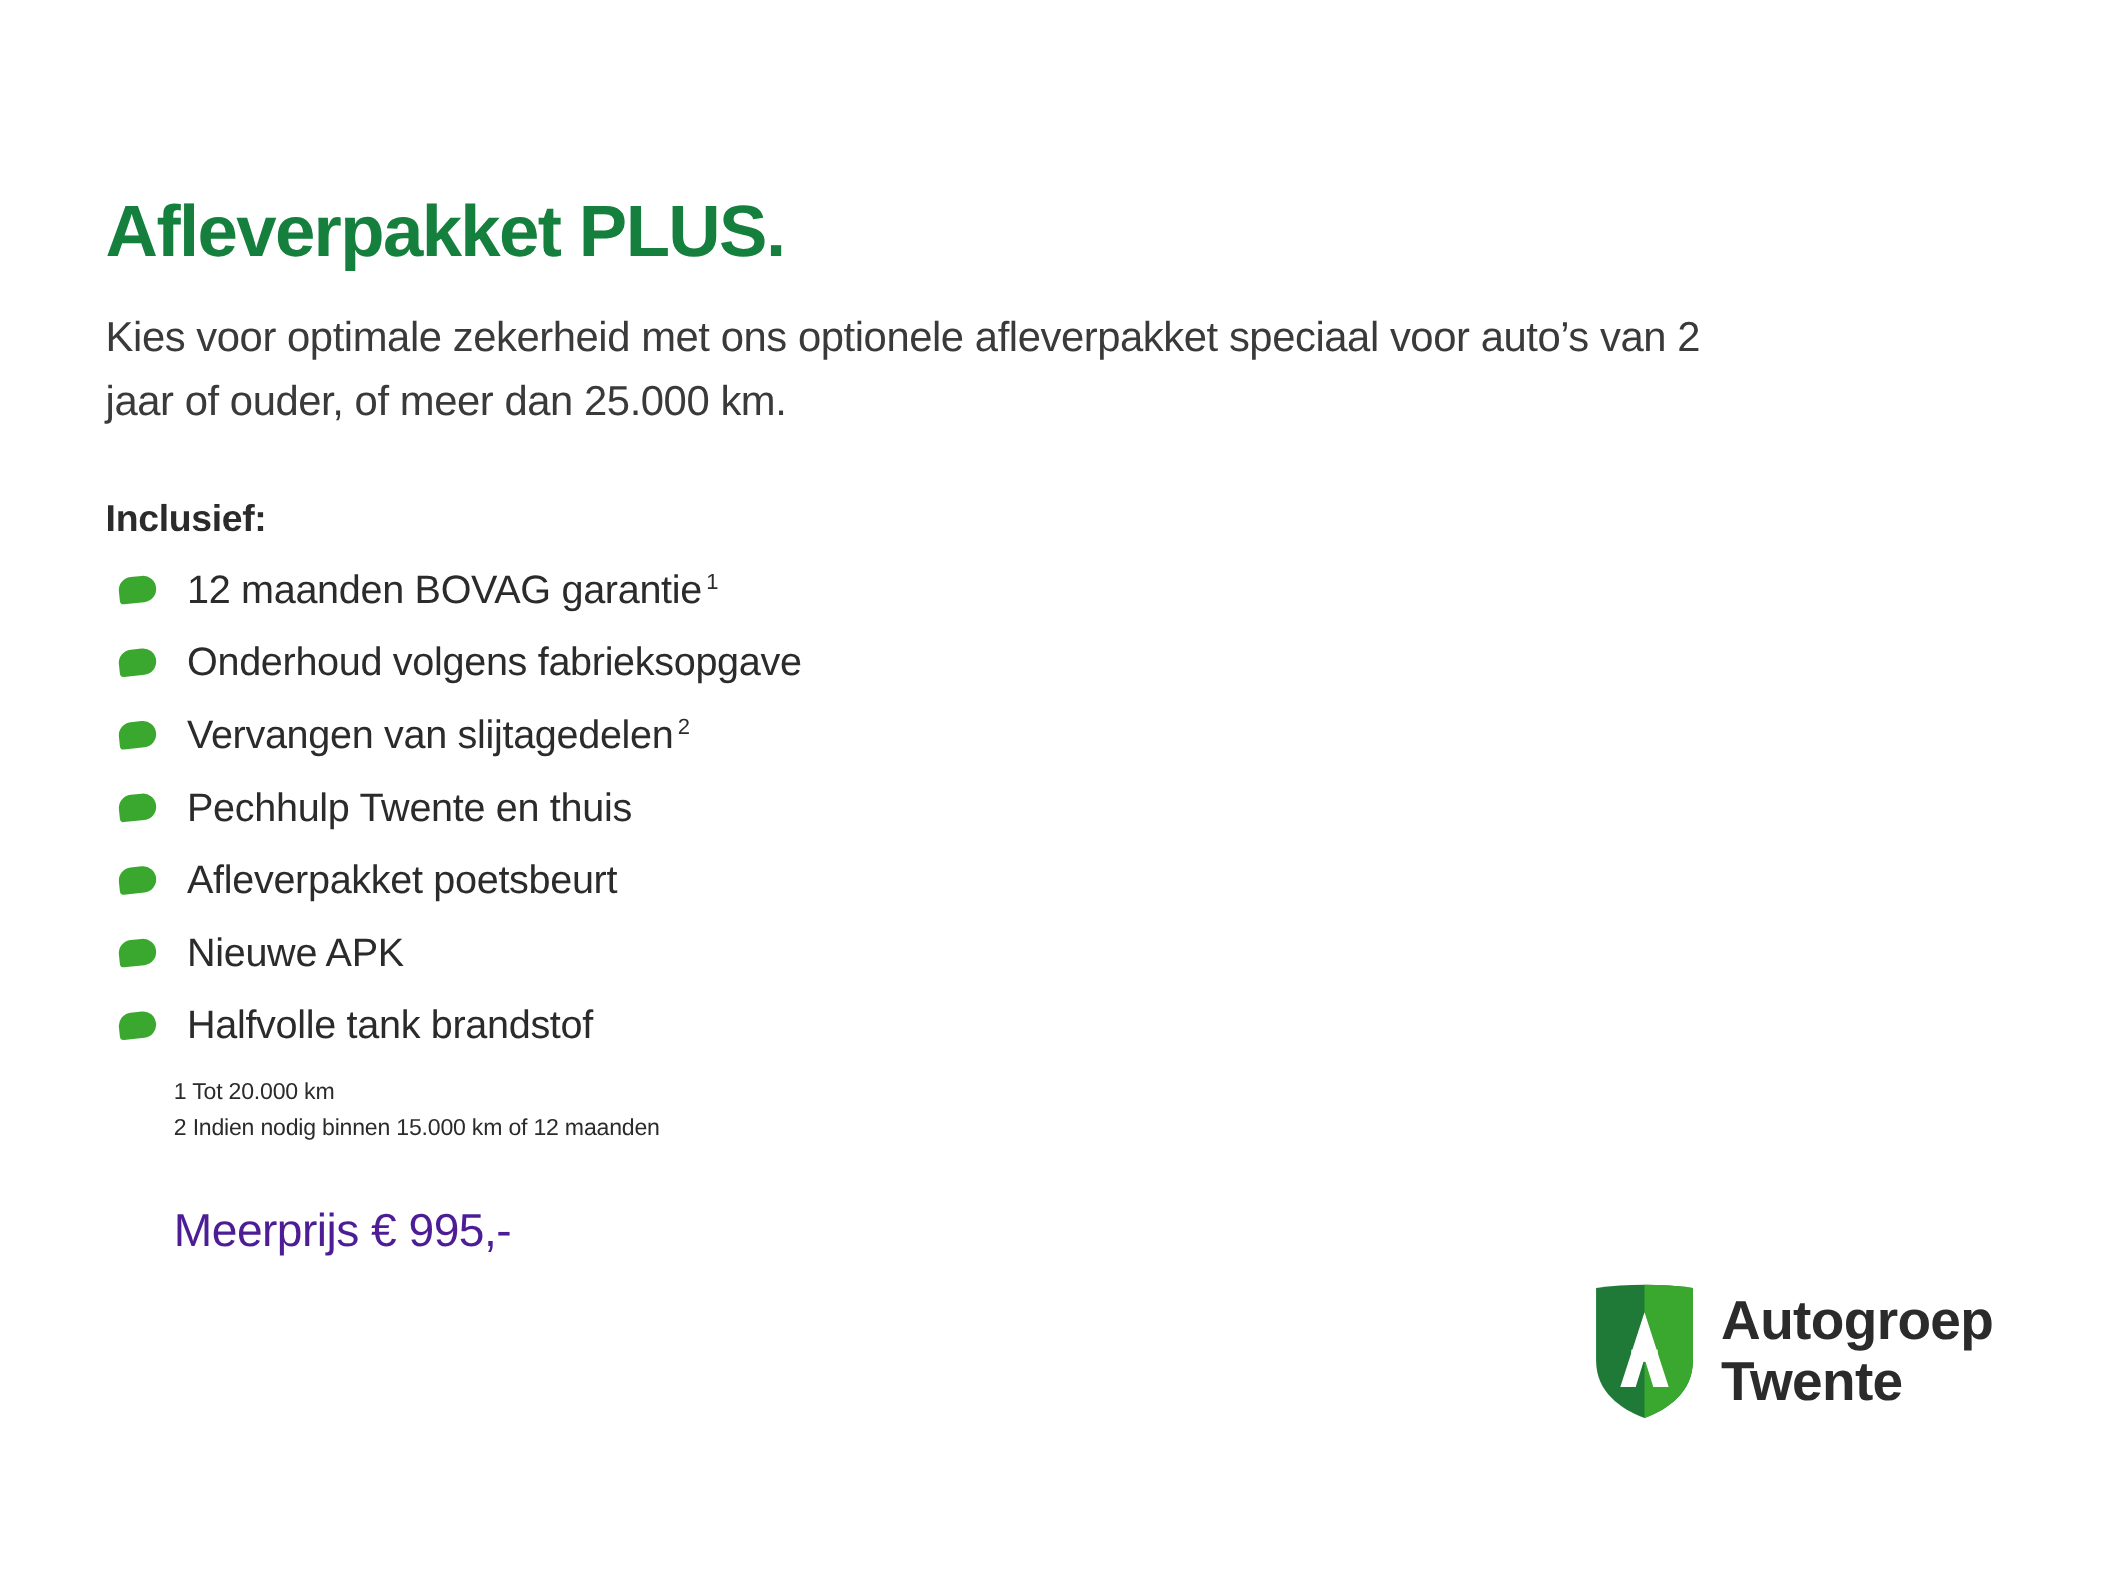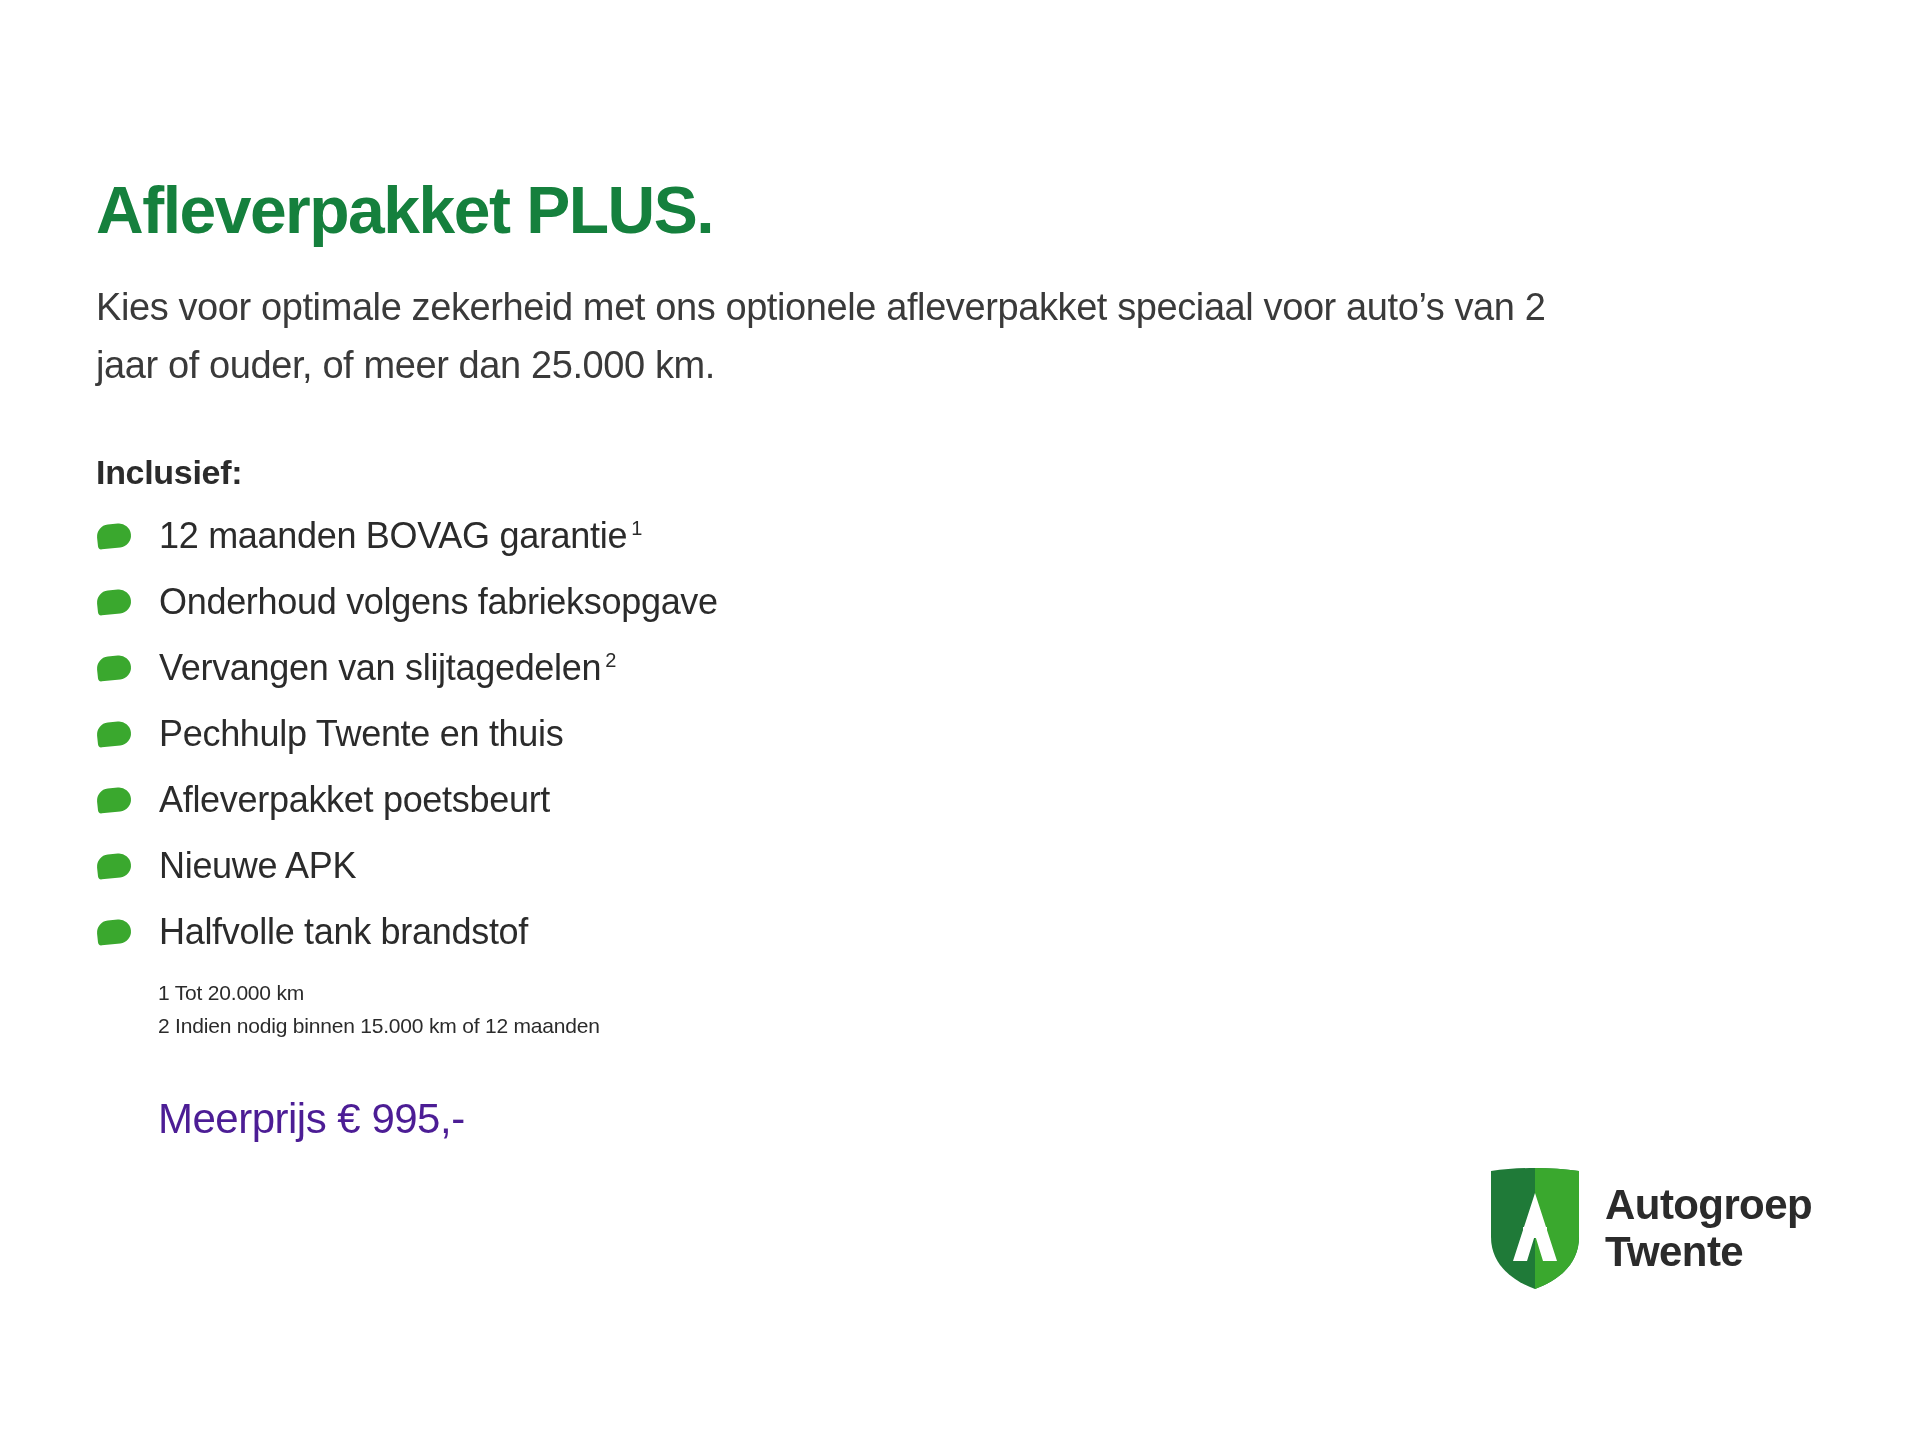--- a/index.html
+++ b/index.html
@@ -45,21 +45,21 @@
   }
   .incl-label {
     font-size: 34px;
     font-weight: bold;
     color: #2b2b2b;
     margin: 0 0 22px 0;
     letter-spacing: -0.3px;
   }
   ul.benefits {
     list-style: none;
-    margin: 1px;
+    margin: 12px;
     padding: 0;
   }
   ul.benefits li {
     display: flex;
     align-items: center;
     margin-bottom: 22px;
     height: 44px;
   }
   .bullet {
     width: 34px;
@@ -106,21 +106,21 @@
     bottom: 150px;
     display: flex;
     align-items: center;
   }
   .logo-mark {
     width: 96px;
     height: 126px;
     margin-right: 22px;
   }
   .logo-text {
-    font-size: 42px;
+    font-size: 50px;
     font-weight: bold;
     color: #2b2b2b;
     line-height: 1.12;
     letter-spacing: -0.6px;
   }
 </style>
 </head>
 <body>
 
 <div class="page">

